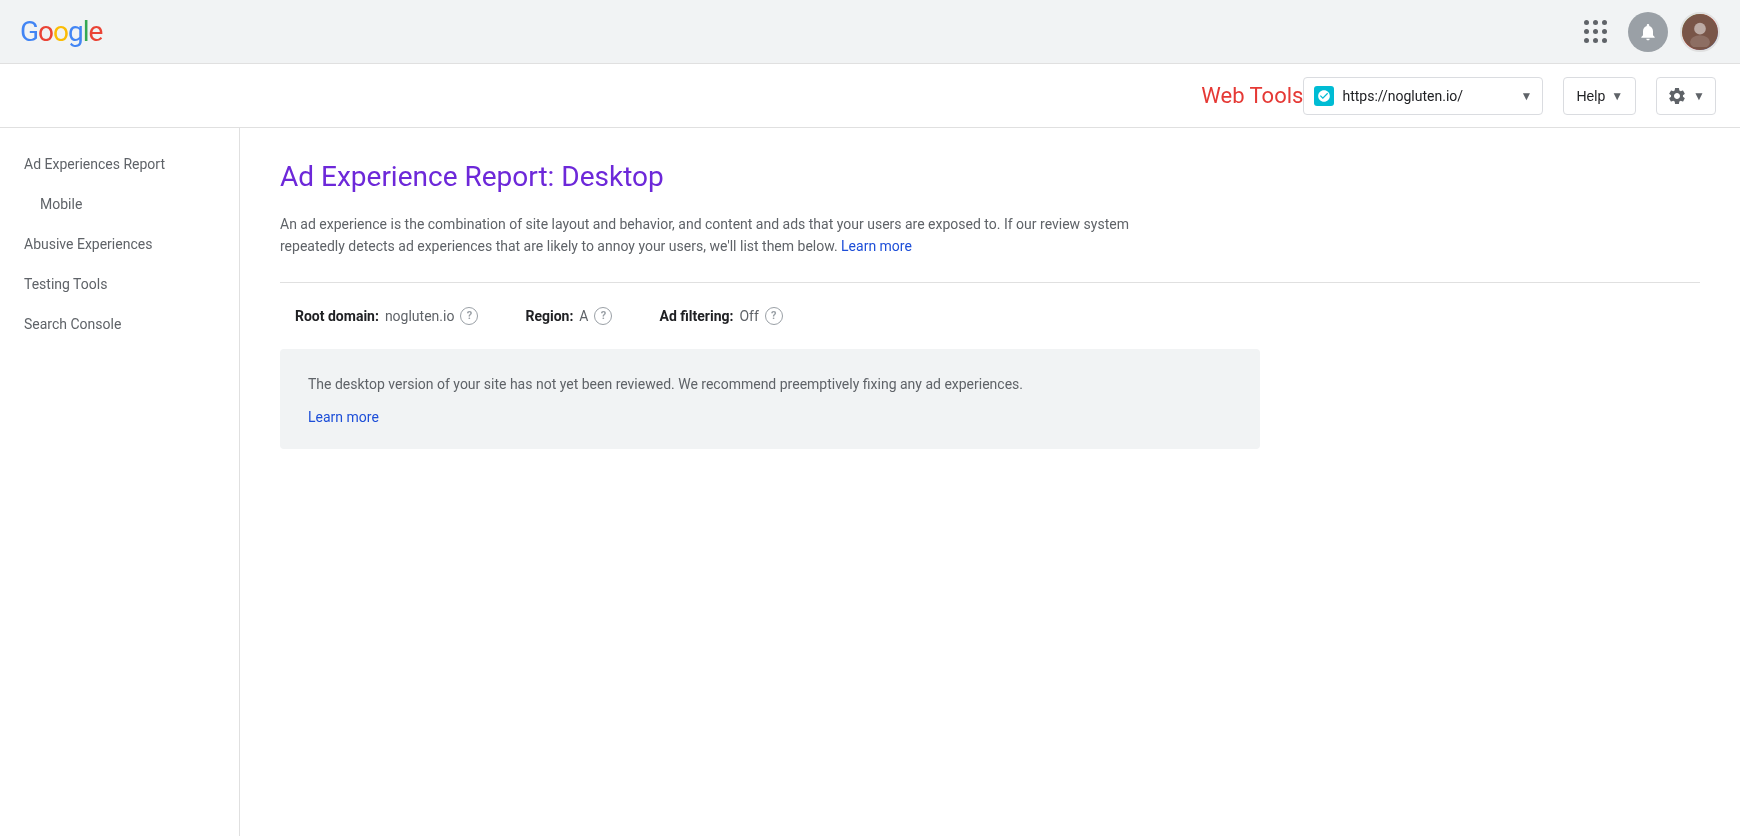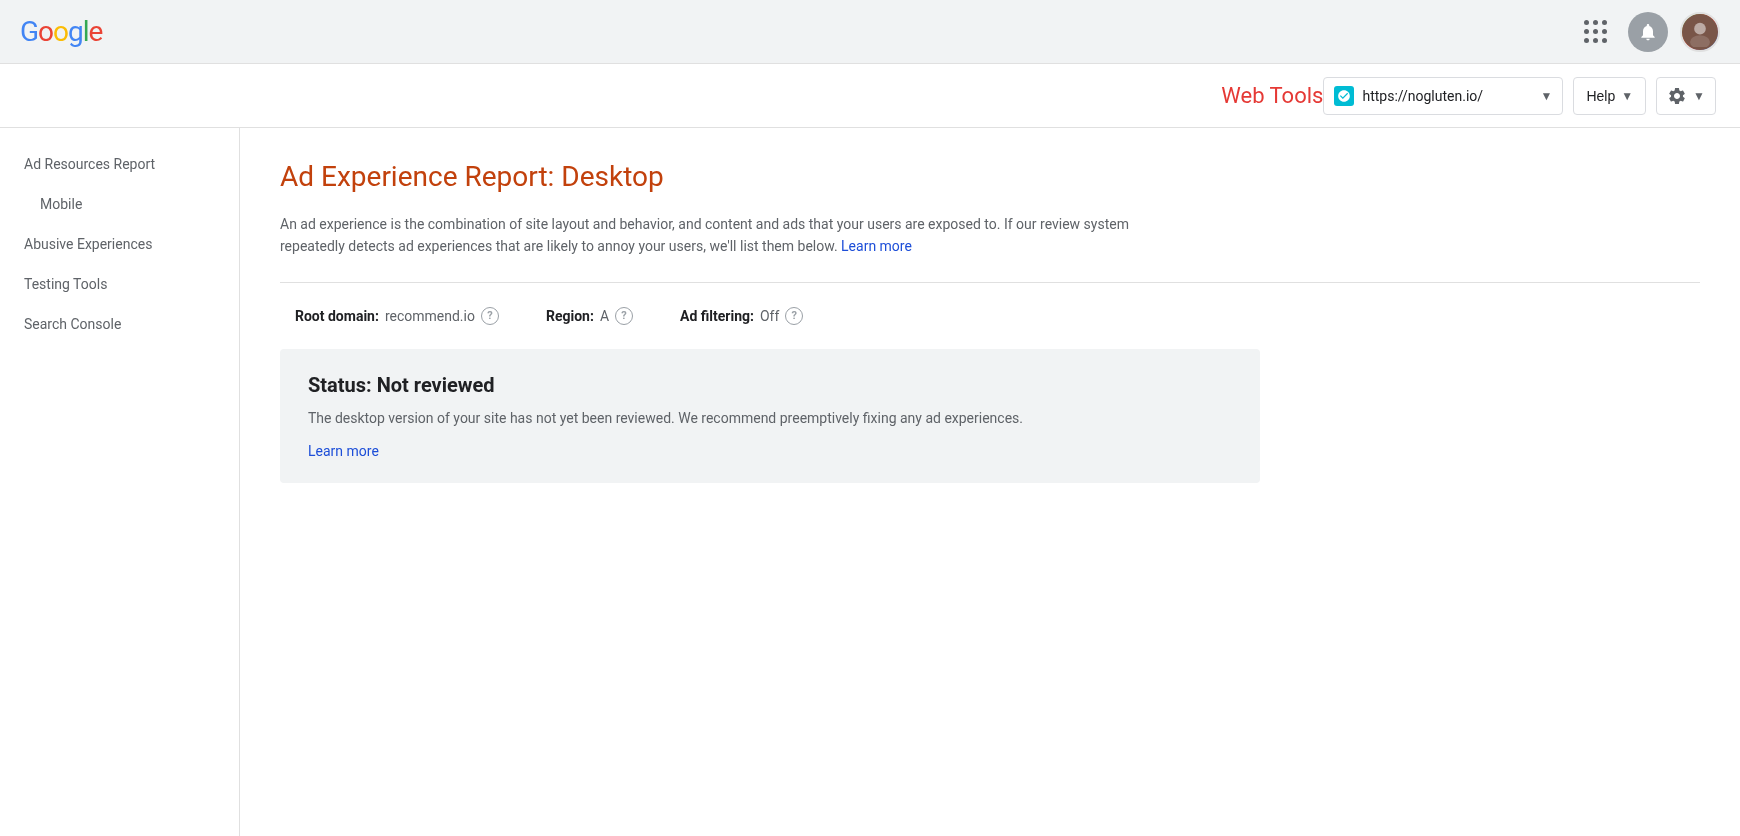--- a/index.html
+++ b/index.html
@@ -61,21 +61,21 @@
       align-items: center;
       padding: 0 24px;
       justify-content: flex-end;
       border-bottom: 1px solid #e0e0e0;
     }
     .web-tools-title {
       color: #E53935;
       font-size: 22px;
       font-weight: 400;
     }
-    .header-controls { display: flex; align-items: center; gap: 10px; }
+    .header-controls { display: flex; align-items: center; gap: 20px; }
     .url-selector {
       display: flex; align-items: center;
       border: 1px solid #dadce0;
       border-radius: 4px;
       padding: 0 10px;
       height: 38px;
       background: #fff;
       cursor: pointer;
       gap: 8px;
       min-width: 240px;
@@ -162,21 +162,21 @@
 
     
     .content {
       flex: 1;
       padding: 32px 40px;
       background: #fff;
     }
     .page-title {
       font-size: 28px;
       font-weight: 400;
-      color: #c2410c;
+      color: #6d28d9;
       margin-bottom: 20px;
     }
     .description {
       font-size: 14px;
       color: #5f6368;
       line-height: 1.6;
       max-width: 900px;
       margin-bottom: 24px;
     }
     .description a, .learn-more-link {
@@ -307,21 +307,21 @@
       </svg>
       <span class="chevron">▼</span>
     </button>
   </div>
 </div>
 
 <div class="main-layout">
 
   <nav class="sidebar">
     <div class="sidebar-item">
-      <span>Ad Resources Report</span>
+      <span>Ad Experiences Report</span>
     </div>
     <div class="sidebar-item sub-item">
       <span>Mobile</span>
     </div>
     <div class="sidebar-item">
       <span>Abusive Experiences</span>
     </div>
     <div class="sidebar-item">
       <span>Testing Tools</span>
     </div>
@@ -336,35 +336,34 @@
     <p class="description">
       <span>An ad experience is the combination of site layout and behavior, and content and ads that your users are exposed to. If our review system repeatedly detects ad experiences that are likely to annoy your users, we'll list them below.</span>
       <a href="#" class="learn-more-link">Learn more</a>
     </p>
 
     <hr class="divider">
 
     <div class="meta-row">
       <div class="meta-item">
         <span class="meta-label">Root domain:</span>
-        <span class="meta-value">recommend.io</span>
+        <span class="meta-value">nogluten.io</span>
         <span class="help-circle">?</span>
       </div>
       <div class="meta-item">
         <span class="meta-label">Region:</span>
         <span class="meta-value">A</span>
         <span class="help-circle">?</span>
       </div>
       <div class="meta-item">
         <span class="meta-label">Ad filtering:</span>
         <span class="meta-value">Off</span>
         <span class="help-circle">?</span>
       </div>
     </div>
 
     <div class="status-card">
-      <div class="status-title">Status: Not reviewed</div>
       <div class="status-desc">The desktop version of your site has not yet been reviewed. We recommend preemptively fixing any ad experiences.</div>
       <a href="#" class="learn-more-link">Learn more</a>
     </div>
   </main>
 
 </div>
 
 </body></html>

